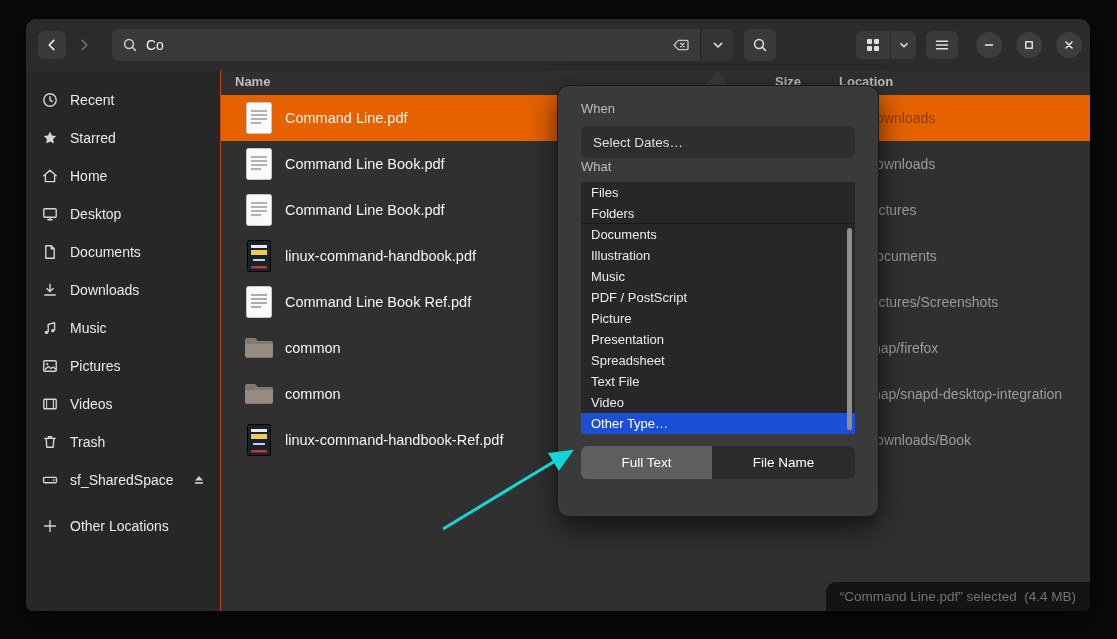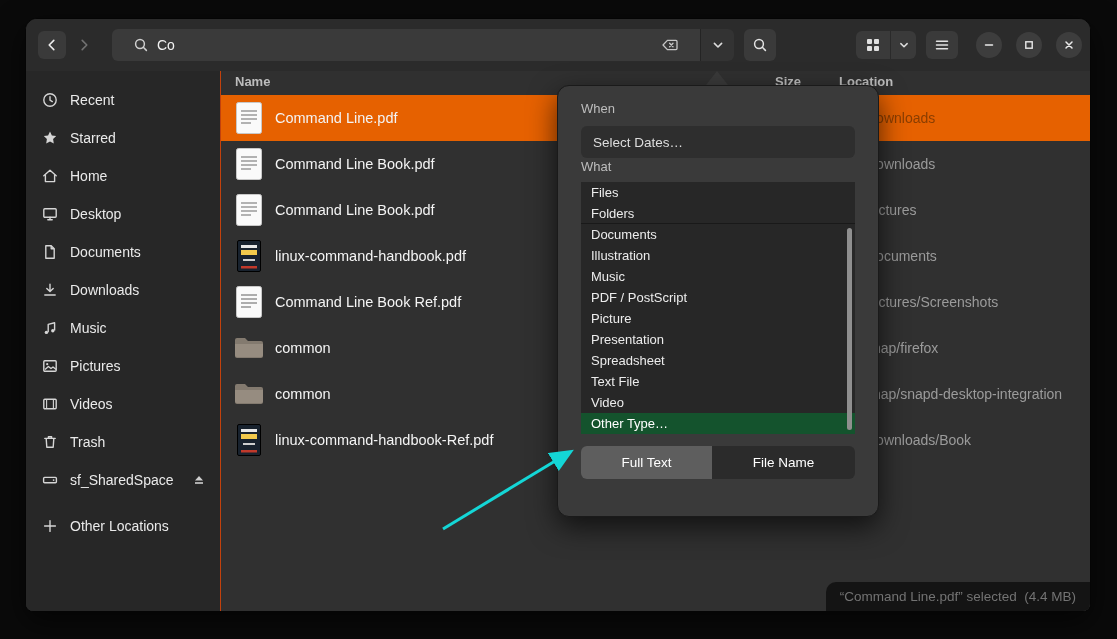--- a/index.html
+++ b/index.html
@@ -12,21 +12,21 @@
     box-shadow:0 10px 30px rgba(0,0,0,.6);}
 
   
   .headerbar{position:absolute;left:0;top:0;right:0;height:52px;background:#2b2b2b;border-bottom:1px solid #1e1e1e;}
   .hbtn{position:absolute;top:12px;height:28px;border:none;border-radius:6px;background:#3a3a3a;
     display:flex;align-items:center;justify-content:center;padding:0;cursor:pointer;}
   .hbtn.flat{background:transparent;}
   .back{left:12px;width:28px;}
   .fwd{left:44px;width:28px;}
   .search-entry{position:absolute;left:86px;top:10px;width:588px;height:32px;background:#3a3a3a;
-    border-radius:6px 0 0 6px;display:flex;align-items:center;box-sizing:border-box;padding:0 21px;}
+    border-radius:6px 0 0 6px;display:flex;align-items:center;box-sizing:border-box;padding:0 10px;}
   .search-entry .txt{color:#f2f2f2;font-size:14px;margin-left:8px;flex:1;text-align:left;}
   .entry-chevron{left:674px;width:34px;top:10px;height:32px;background:#333333;border-radius:0 6px 6px 0;
     border-left:1px solid #242424;}
   .search-toggle{left:718px;width:32px;top:10px;height:32px;}
   .grid-btn{left:830px;width:34px;border-radius:6px 0 0 6px;}
   .grid-chevron{left:864px;width:26px;border-radius:0 6px 6px 0;border-left:1px solid #2a2a2a;}
   .menu-btn{left:900px;width:32px;}
   .circle{border-radius:50%;width:26px;height:26px;top:13px;background:#3d3d3d;}
   .min{left:950px;}.max{left:990px;}.close{left:1030px;}
 
@@ -37,21 +37,21 @@
     font-size:14px;cursor:pointer;}
   .sb-item .lbl{flex:1;white-space:nowrap;overflow:hidden;}
   .sb-item.other{margin-top:8px;}
   .content{flex:1;position:relative;background:#303030;}
 
   .col-head{position:relative;height:24px;}
   .col-head span{position:absolute;top:3px;font-size:13px;font-weight:700;color:#bdbdbd;cursor:pointer;}
   .col-name{left:14px;}.col-size{left:554px;}.col-loc{left:618px;}
 
   .rows{position:absolute;top:24px;left:0;right:0;}
-  .row{position:relative;height:46px;display:flex;align-items:center;padding-left:10px;cursor:pointer;}
+  .row{position:relative;height:46px;display:flex;align-items:center;padding-left:20px;cursor:pointer;}
   .row .ic{width:36px;display:flex;justify-content:center;}
   .row .fname{color:#f4f4f4;font-size:14.5px;margin-left:8px;}
   .row .loc{position:absolute;left:645px;color:#9b9b9b;font-size:14px;white-space:nowrap;}
   .row.selected{background:#e66100;}
   .row.selected .loc{color:#8a3e00;}
 
   .statusbar{position:absolute;right:0;bottom:0;background:#141414;color:#737373;font-size:13.5px;
     padding:7px 14px;border-top-left-radius:10px;white-space:pre;z-index:5;}
 
   
@@ -60,21 +60,21 @@
     border-left:11px solid transparent;border-right:11px solid transparent;border-bottom:14px solid #3a3a3a;}
   .pop-body{position:absolute;top:14px;left:0;width:322px;height:432px;background:#3a3a3a;border-radius:12px;
     box-sizing:border-box;padding:14px 23px 23px;border:1px solid #1a1a1a;box-shadow:0 10px 28px rgba(0,0,0,.65);}
   .pop-label{color:#bdbdbd;font-size:13px;height:18px;line-height:18px;}
   .dates-btn{margin-top:8px;width:100%;height:32px;background:#2e2e2e;border:none;border-radius:6px;
     color:#dedede;font-size:13.5px;text-align:left;padding:0 12px;box-sizing:border-box;cursor:pointer;}
   .what-label{}
   .type-list{margin-top:6px;position:relative;background:#272727;height:252px;overflow:hidden;}
   .pitem{height:21px;line-height:21px;padding-left:10px;font-size:13px;color:#ececec;cursor:pointer;white-space:nowrap;}
   .pitem.sep{border-bottom:1px solid #191919;box-sizing:border-box;}
-  .pitem.sel{background:#14532d;color:#fff;}
+  .pitem.sel{background:#1d4ed8;color:#fff;}
   .list-scrollbar{position:absolute;right:3px;top:46px;width:5px;height:202px;background:#8f8f8f;border-radius:3px;cursor:pointer;}
   .toggle-row{margin-top:12px;display:flex;height:33px;}
   .toggle-row button{border:none;color:#fff;font-size:13.5px;cursor:pointer;}
   .full-text{flex:1;background:#5e5e5e;border-radius:6px 0 0 6px;border-right:1px solid #1d1d1d;}
   .file-name{flex:1.1;background:#2b2b2b;border-radius:0 6px 6px 0;}
 
   
   .annotation{position:absolute;left:0;top:0;z-index:100;pointer-events:none;}
 
   svg{display:block;}

